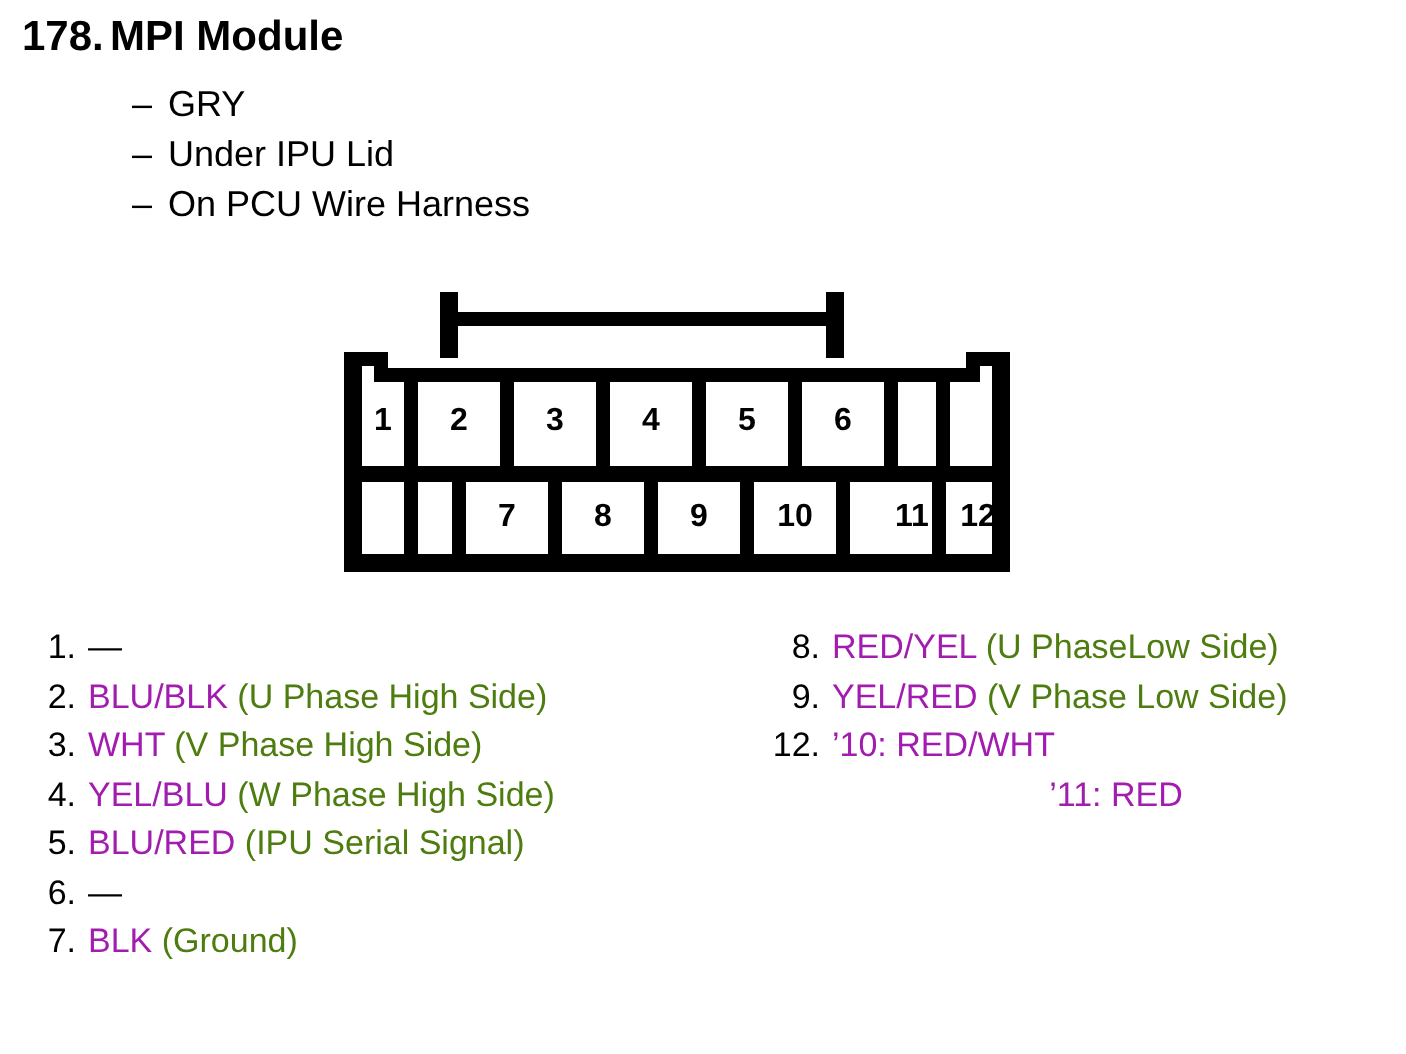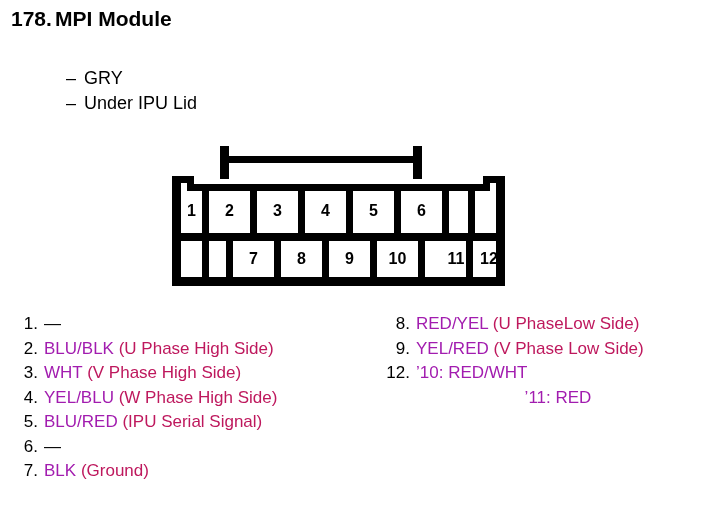--- a/index.html
+++ b/index.html
@@ -39,21 +39,20 @@
   #title-text {
     display: inline-block;
   }
 
   #bullets {
     position: absolute;
     left: 66px; top: 40px;
     font-size: 18px;
     font-weight: normal;
     line-height: 25px;
-    margin-top: 26px;
   }
   .bullet-row {
     white-space: nowrap;
   }
   .bullet-dash {
     display: inline-block;
     width: 18px;
   }
 
   
@@ -129,21 +128,21 @@
     position: relative;
   }
   .pin-idx {
     display: inline-block;
     text-align: right;
     margin-right: 6px;
   }
   #pinlist-left  .pin-idx { width: 20px; }
   #pinlist-right .pin-idx { width: 28px; }
   .wire { color: #a21caf; }
-  .desc { color: #be185d; }
+  .desc { color: #4d7c0f; }
   .dash { color: #000000; }
   .pin-sub {
     display: block;
     white-space: nowrap;
   }
   #pinlist-right .pin-sub { padding-left: 34px; text-align: center; }
 </style>
 </head>
 <body>
 
@@ -152,20 +151,23 @@
     <span id="title-num">178.</span><span id="title-text">MPI Module</span>
   </div>
 
   <div id="bullets">
     <div class="bullet-row">
       <span class="bullet-dash">–</span><span>GRY</span>
     </div>
     <div class="bullet-row">
       <span class="bullet-dash">–</span><span>Under IPU Lid</span>
     </div>
+    <div class="bullet-row">
+      <span class="bullet-dash">–</span><span>On PCU Wire Harness</span>
+    </div>
   </div>
 </div>
 
 <div id="connector">
 
   <div class="blk" id="latch-left-post"></div>
   <div class="blk" id="latch-right-post"></div>
   <div class="blk" id="latch-bar"></div>
 
   <div class="blk" id="shell-left"></div>

